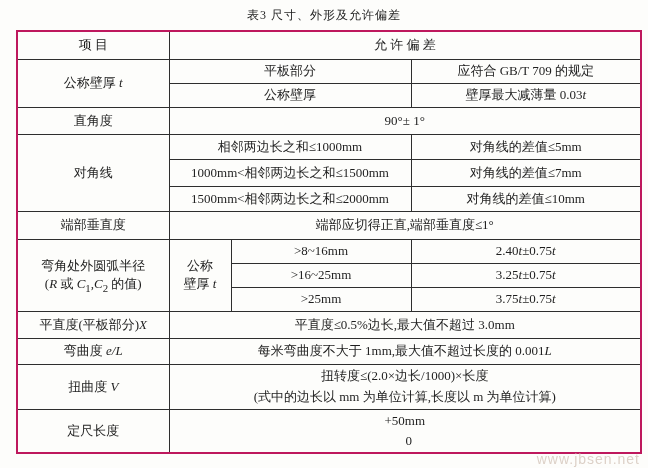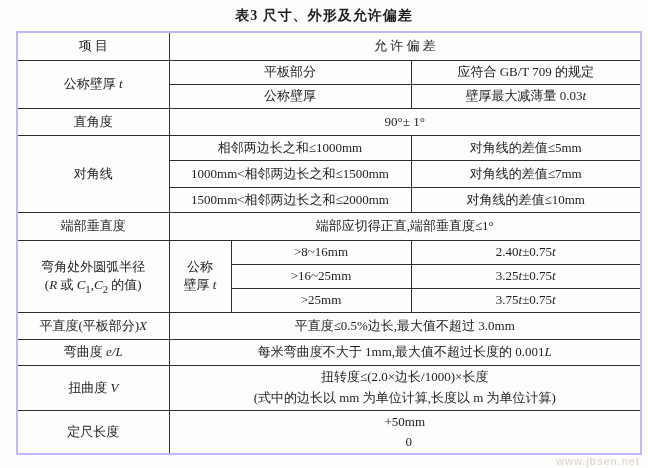--- a/index.html
+++ b/index.html
@@ -6,53 +6,53 @@
   html, body { width: 648px; height: 468px; }
   body {
     background: #fdfdfb;
     font-family: "Liberation Serif", "DejaVu Serif", serif;
     color: #1e1e1e;
     position: relative;
     overflow: hidden;
   }
   .page-title {
     text-align: center;
-    font-size: 14px;
-    font-weight: bold;
+    font-size: 12px;
+    font-weight: normal;
     margin-top: 7px;
     letter-spacing: 1px;
   }
   table.spec {
     border-collapse: collapse;
     table-layout: fixed;
     margin: 6px 0 0 16px;
     width: 624px;
     font-size: 13px;
   }
   table.spec td, table.spec th {
     border: 1px solid #2e2e2e;
     font-weight: normal;
     vertical-align: middle;
     text-align: center;
     padding: 1px 4px;
     overflow: hidden;
   }
-  table.spec { border: 2px solid #c4b5fd; }
+  table.spec { border: 2px solid #be185d; }
   td.left { text-align: left; padding-left: 12px; }
   td.left2 { text-align: left; padding-left: 14px; font-family: Liberation Serif, serif; }
   tr.h28 { height: 28px; } tr.h24 { height: 24px; } tr.h27 { height: 27px; margin-left: 48px; }
   tr.h25 { height: 25px; } tr.h26 { height: 26px; } tr.h45 { height: 45px; }
   tr.h42 { height: 42px; }
   .two-line { line-height: 1.55; margin-left: 32px; }
   .indent0 { padding-left: 8px; }
   .watermark {
     position: absolute;
     right: 8px;
     bottom: 1px;
-    font-size: 11px;
+    font-size: 14px;
     font-family: "Liberation Sans", sans-serif;
     color: #cbb9ac;
     opacity: 0.65;
     letter-spacing: 1px;
   }
 </style>
 </head>
 <body>
 
 <div class="page-title">表3  尺寸、外形及允许偏差</div>

